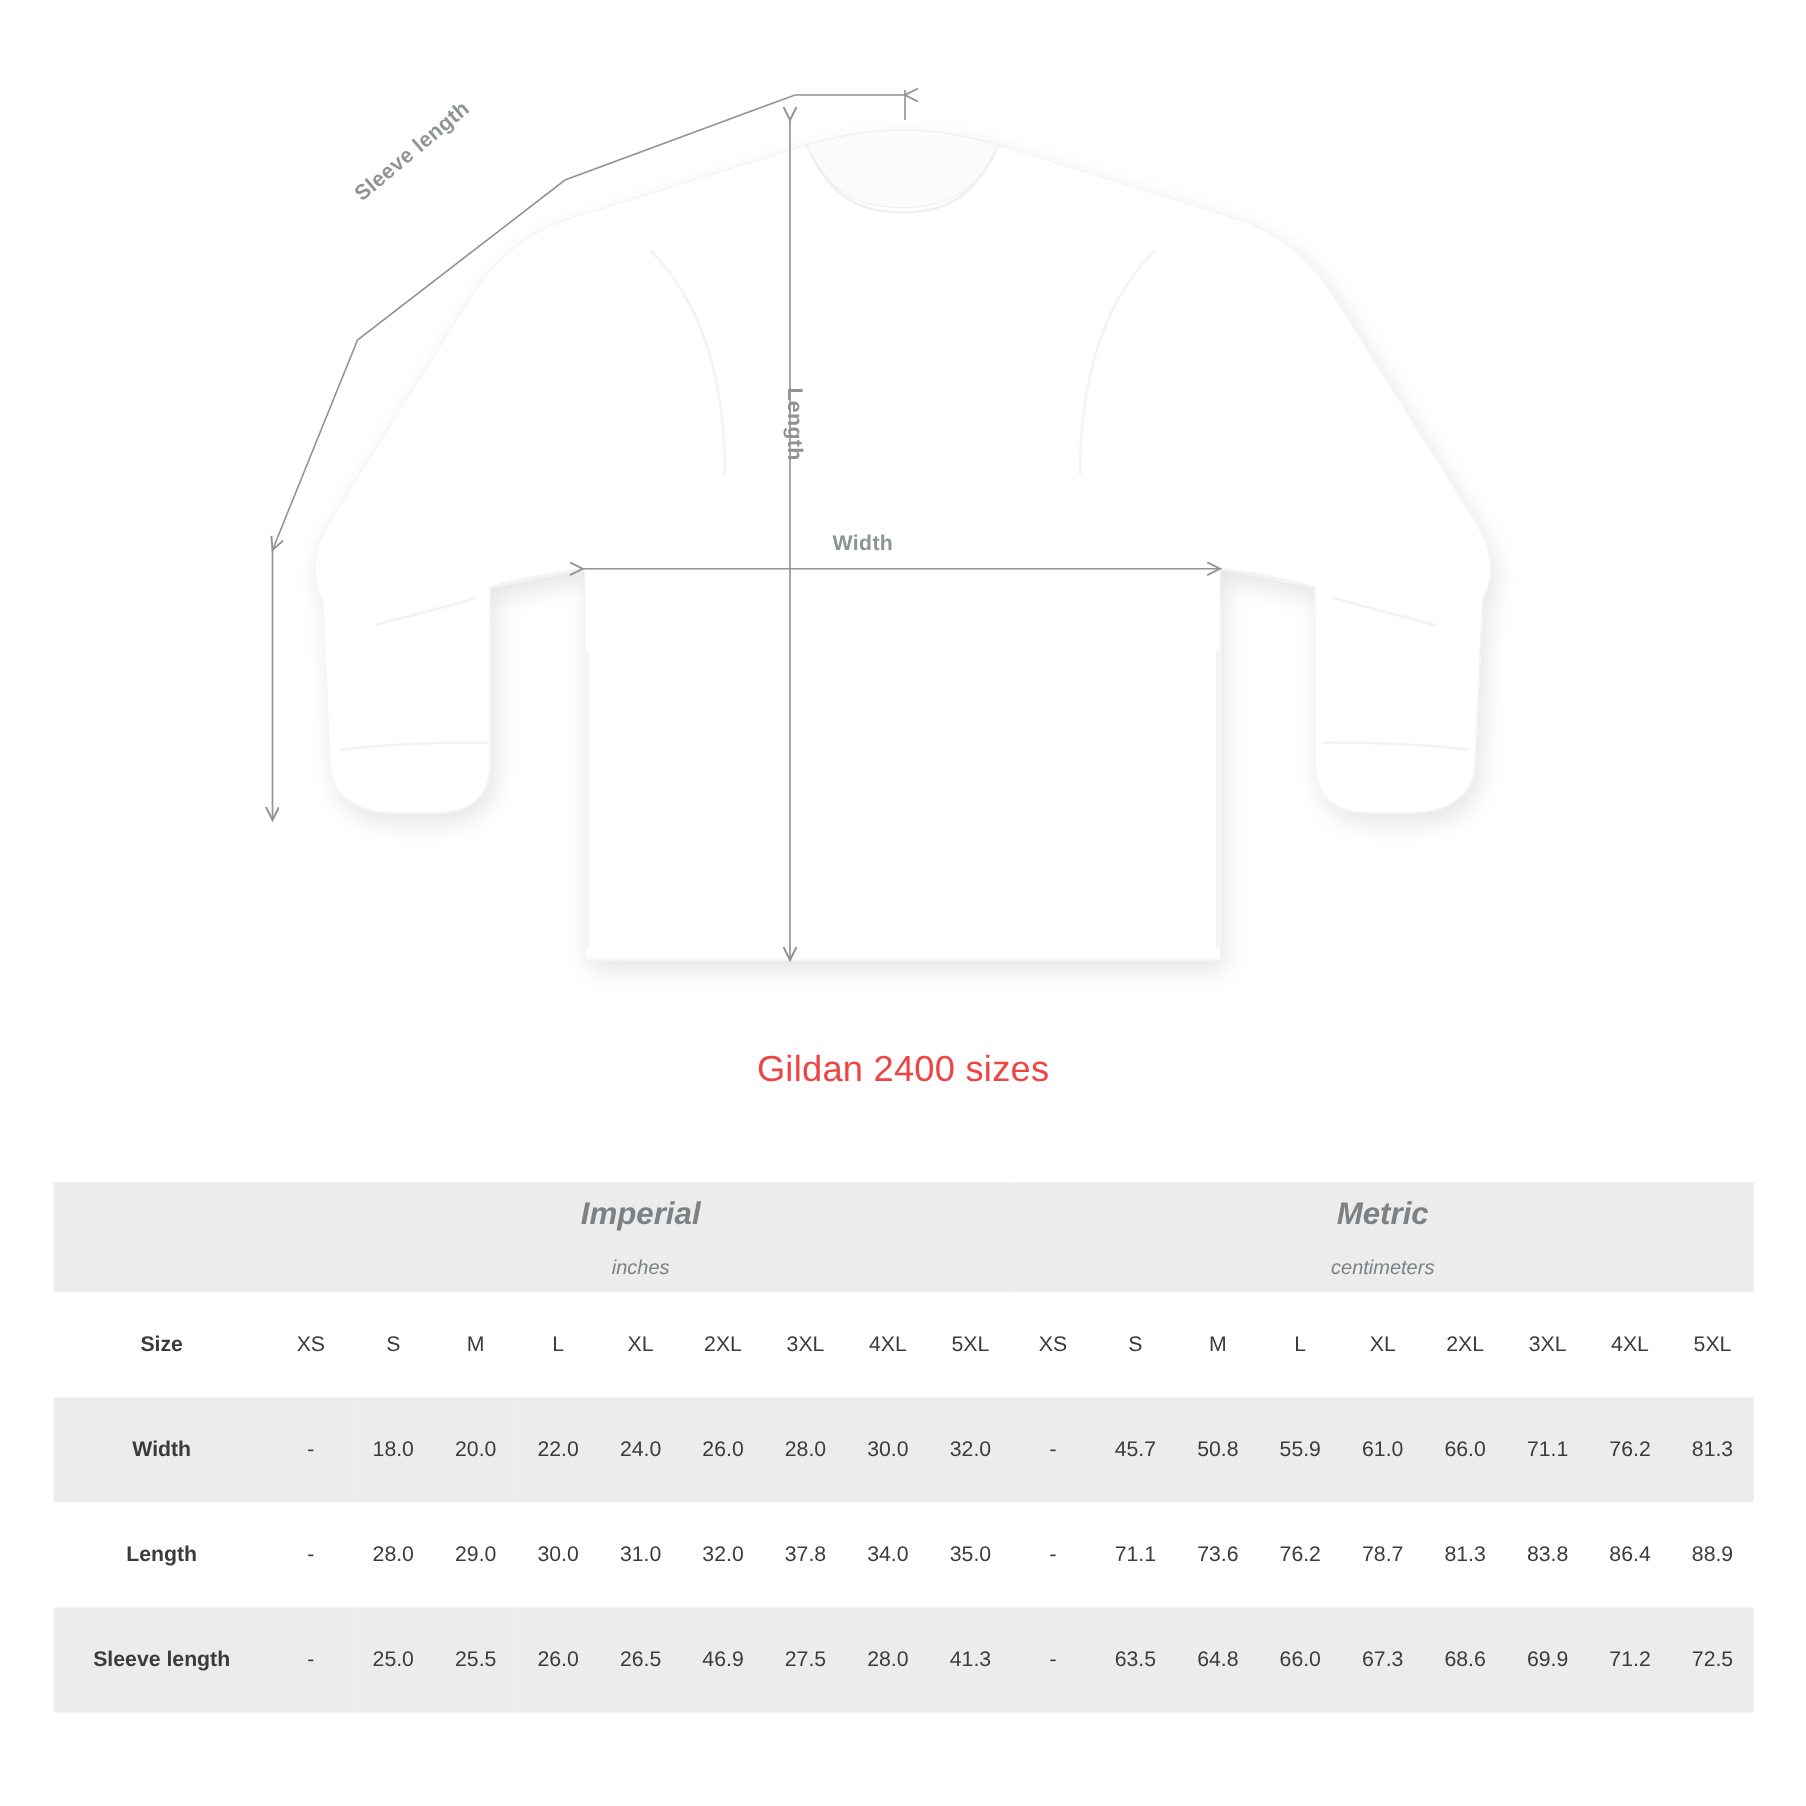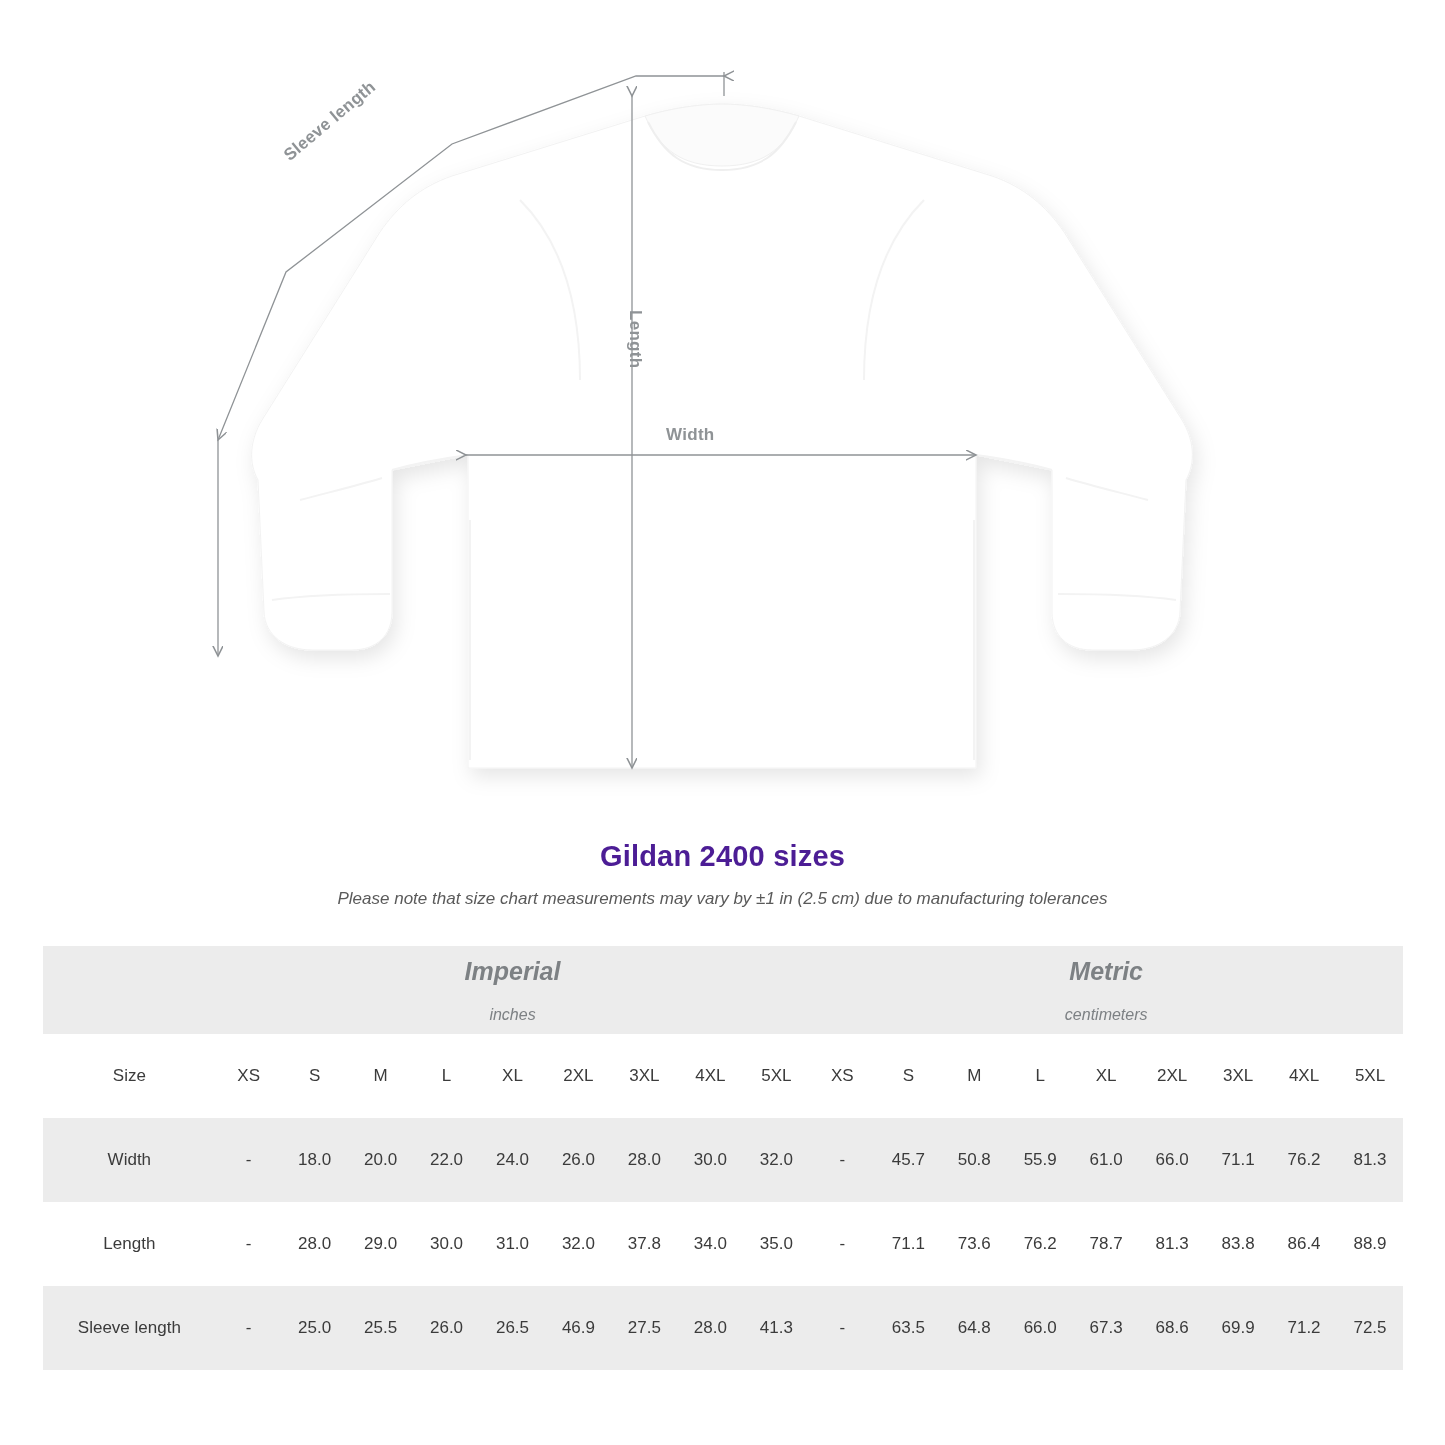--- a/index.html
+++ b/index.html
@@ -54,22 +54,22 @@
   
   #title-block {
     position: absolute;
     left: 0;
     top: 840px;
     width: 1445px;
     text-align: center;
   }
   #chart-title {
     font-size: 29px;
-    font-weight: bold;
-    color: #4c1d95;
+    font-weight: normal;
+    color: #ef4444;
     margin: 0 0 16px 0;
     letter-spacing: 0.2px;
   }
   #chart-note {
     font-size: 17px;
     font-style: italic;
     color: #5a5a5a;
     margin: 0;
   }
 
@@ -104,21 +104,21 @@
     font-size: 16px;
     font-style: italic;
     color: #7d8184;
     display: block;
     margin-top: 18px;
   }
   .row-head {
     height: 84px;
     vertical-align: middle;
     text-align: center;
-    font-weight: normal;
+    font-weight: bold;
     font-size: 17px;
     color: #3b3b3b;
   }
   .cell {
     height: 84px;
     vertical-align: middle;
     text-align: center;
     font-size: 17px;
     color: #3b3b3b;
   }
@@ -209,21 +209,20 @@
     </g>
   </svg>
 
   <div class="dim-label" id="label-sleeve">Sleeve length</div>
   <div class="dim-label" id="label-length">Length</div>
   <div class="dim-label" id="label-width">Width</div>
 </div>
 
 <div id="title-block">
   <h1 id="chart-title">Gildan 2400 sizes</h1>
-  <p id="chart-note">Please note that size chart measurements may vary by ±1 in (2.5 cm) due to manufacturing tolerances</p>
 </div>
 
 <table id="size-table">
   <colgroup>
     <col class="firstcol">
     <col class="datacol">
       <col class="datacol">
       <col class="datacol">
       <col class="datacol">
       <col class="datacol">

